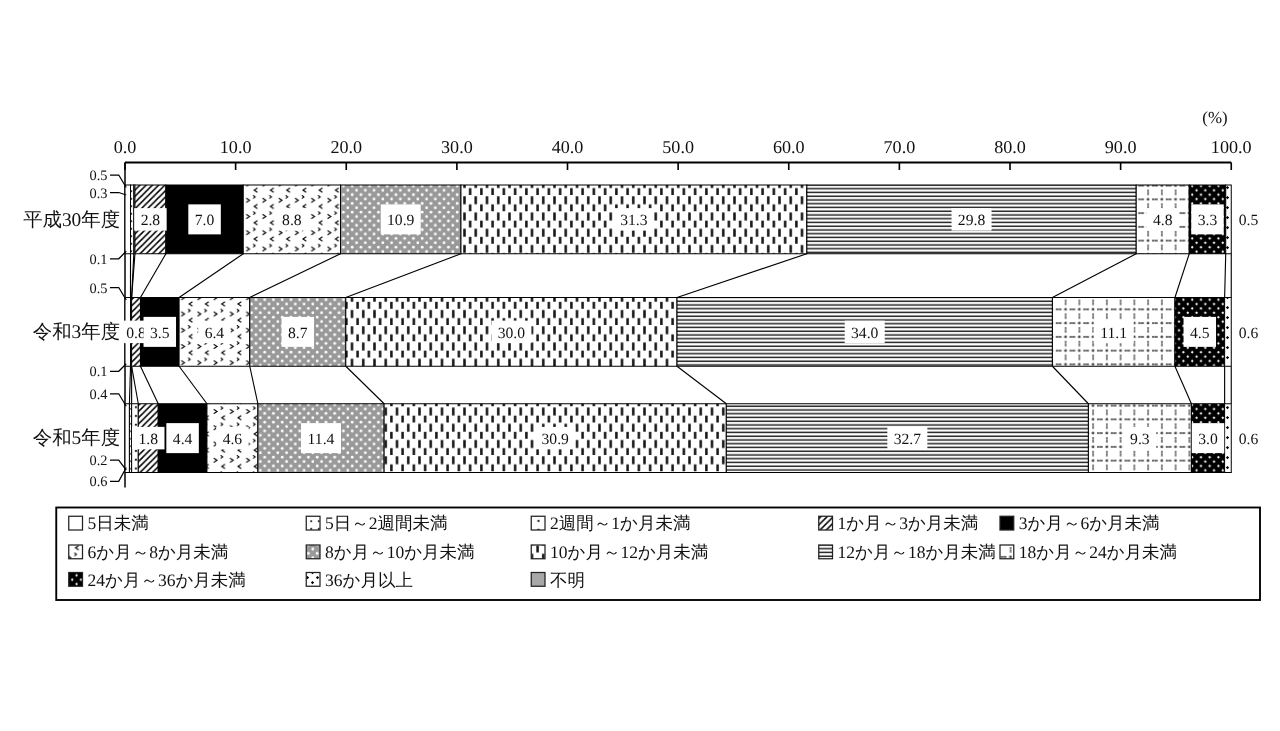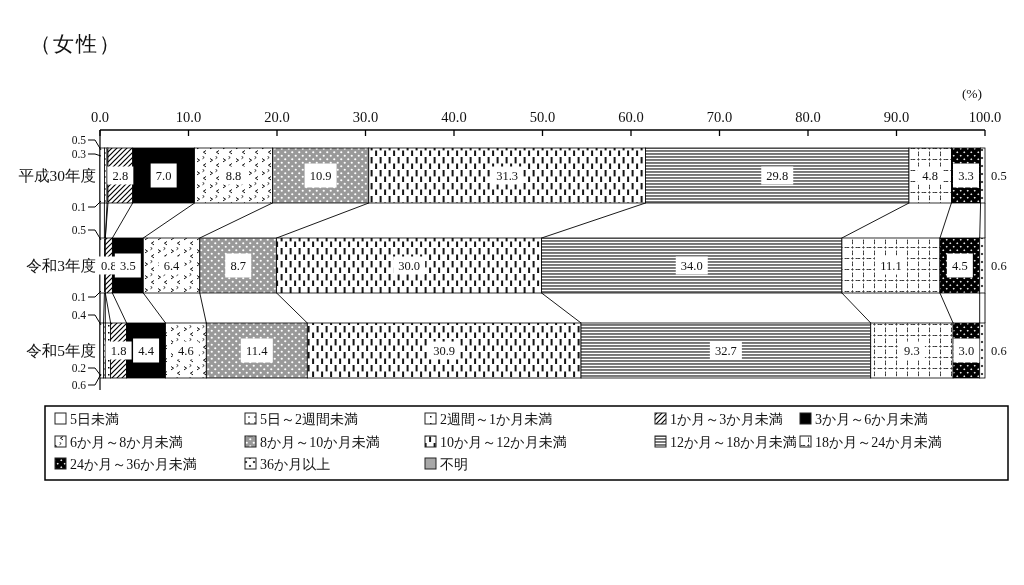--- a/index.html
+++ b/index.html
@@ -6,21 +6,20 @@
   .page{position:relative;width:1024px;height:585px;background:#ffffff;overflow:hidden;
         font-family:"Liberation Serif","DejaVu Serif",serif;}
   .title{position:absolute;left:30px;top:30px;font-size:21px;color:#111;letter-spacing:2px;}
   svg{position:absolute;left:0;top:0;}
   svg text{font-family:"Liberation Serif","DejaVu Serif",serif;fill:#111;}
 </style>
 </head>
 <body>
 
 <div class="page">
-  <div class="title">（女性）</div>
   <svg id="chart" width="1024" height="585" viewBox="0 0 1024 585">
     <defs>
       <pattern id="p-wdot" width="6" height="6" patternUnits="userSpaceOnUse">
         <rect width="6" height="6" fill="#fff"></rect>
           <circle cx="3" cy="3" r="0.8" fill="#000"></circle>
       </pattern>
       <pattern id="p-wtick" width="7" height="7" patternUnits="userSpaceOnUse">
         <rect width="7" height="7" fill="#fff"></rect>
           <rect x="3" y="3" width="1.5" height="1.5" fill="#000"></rect>
       </pattern>

